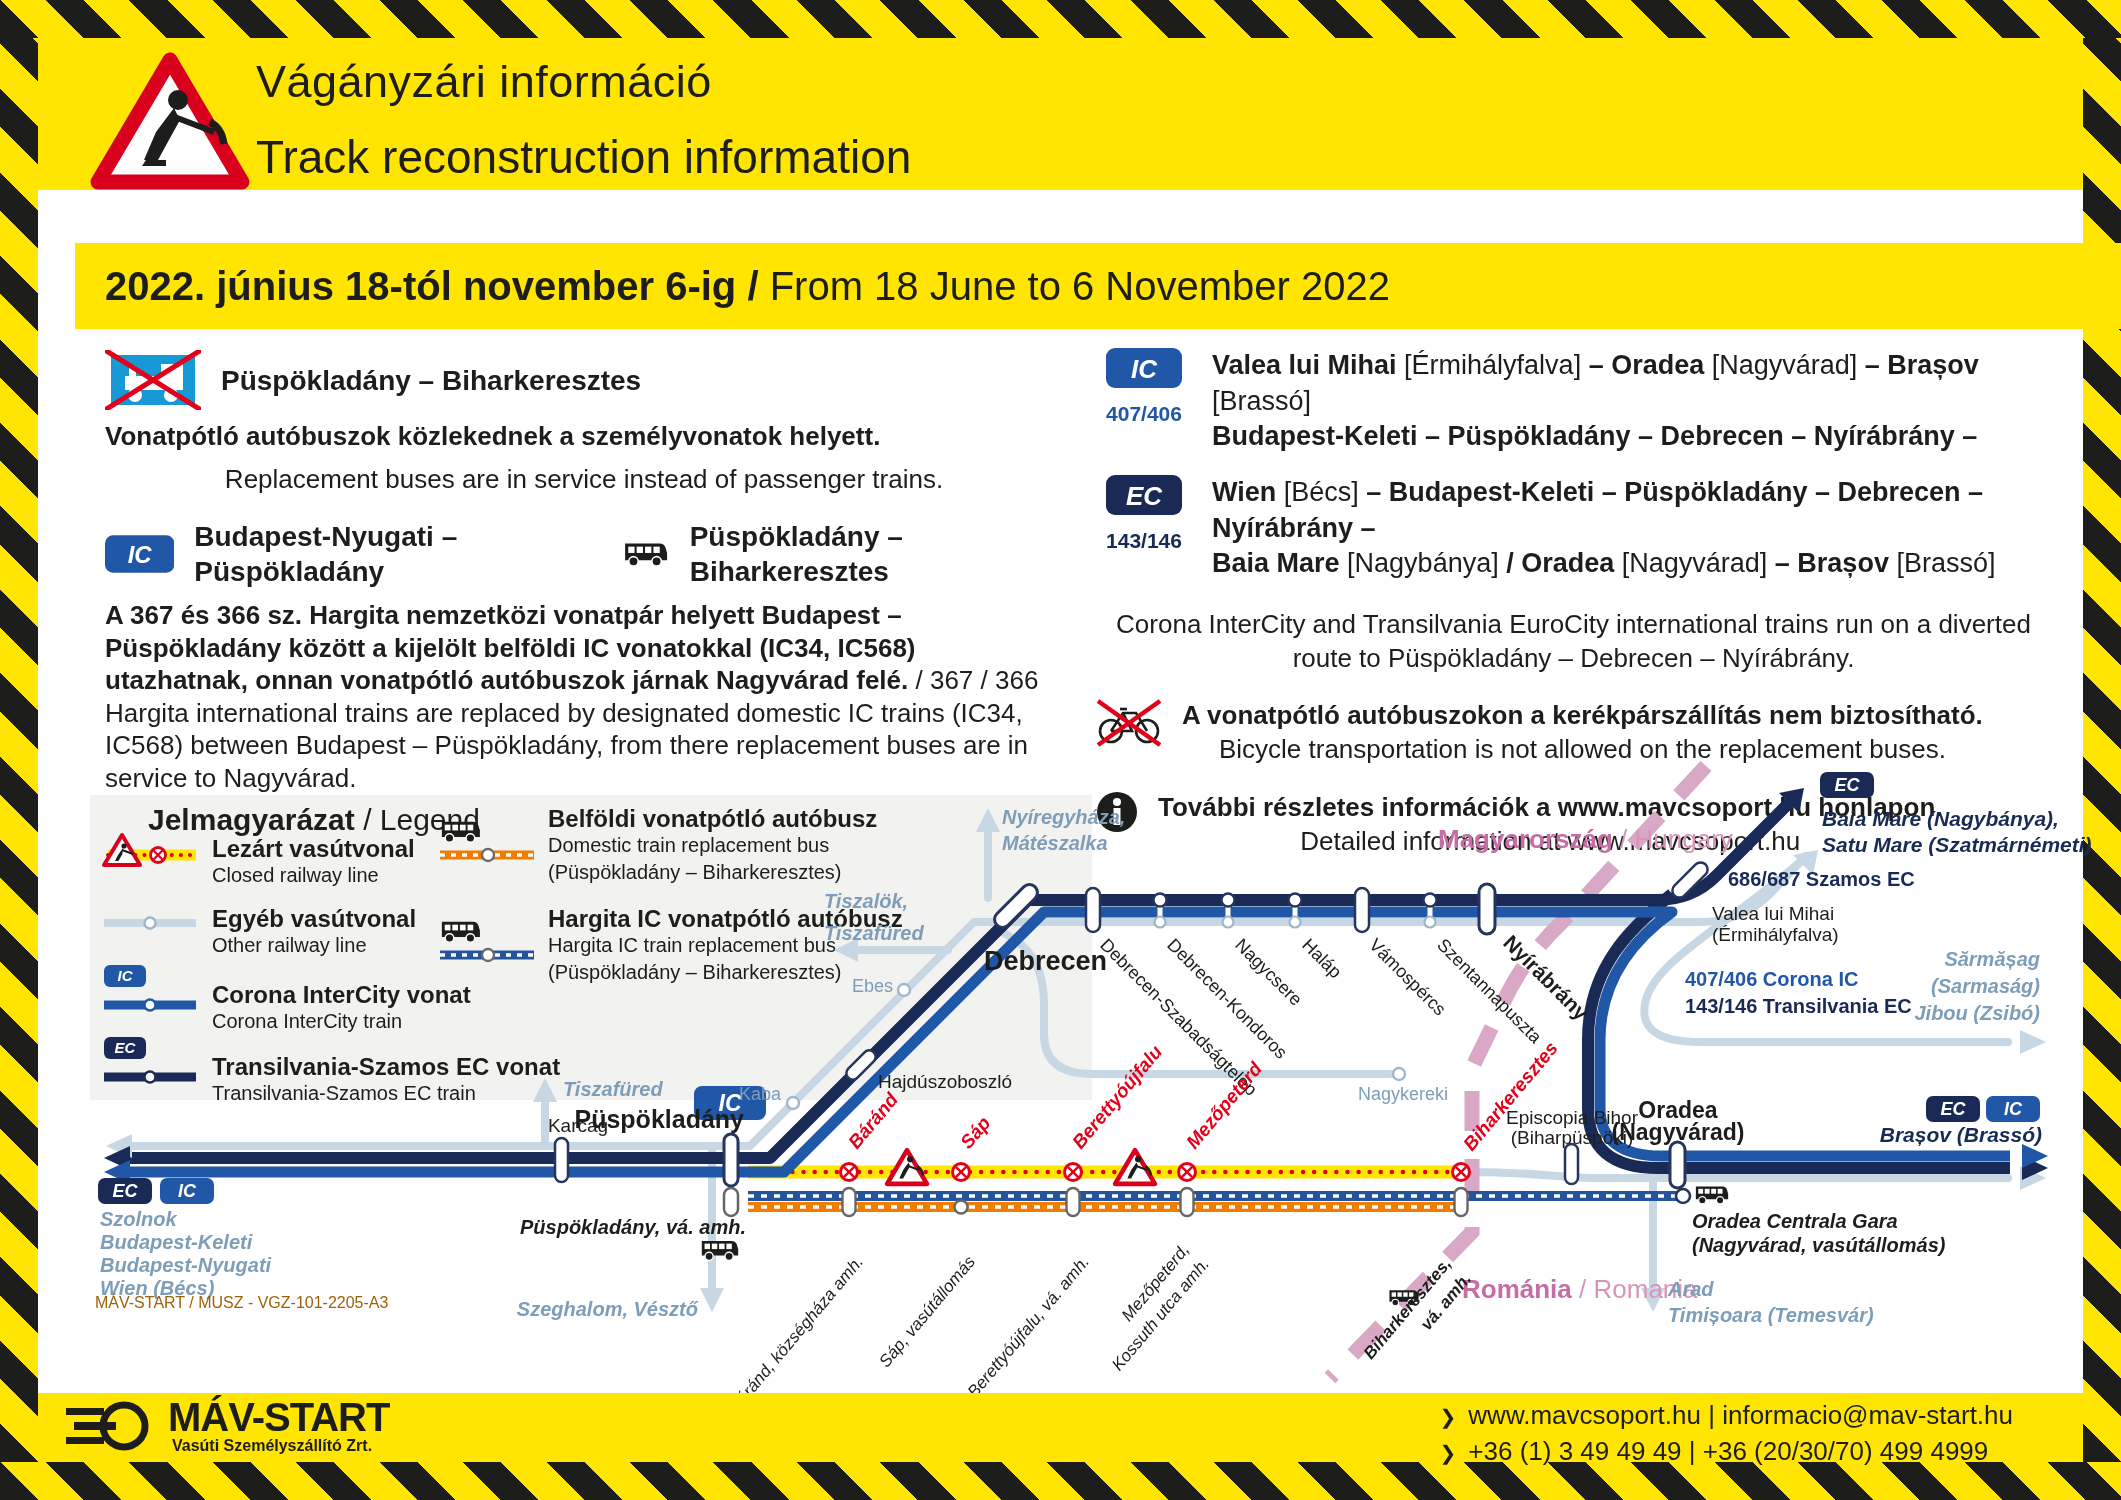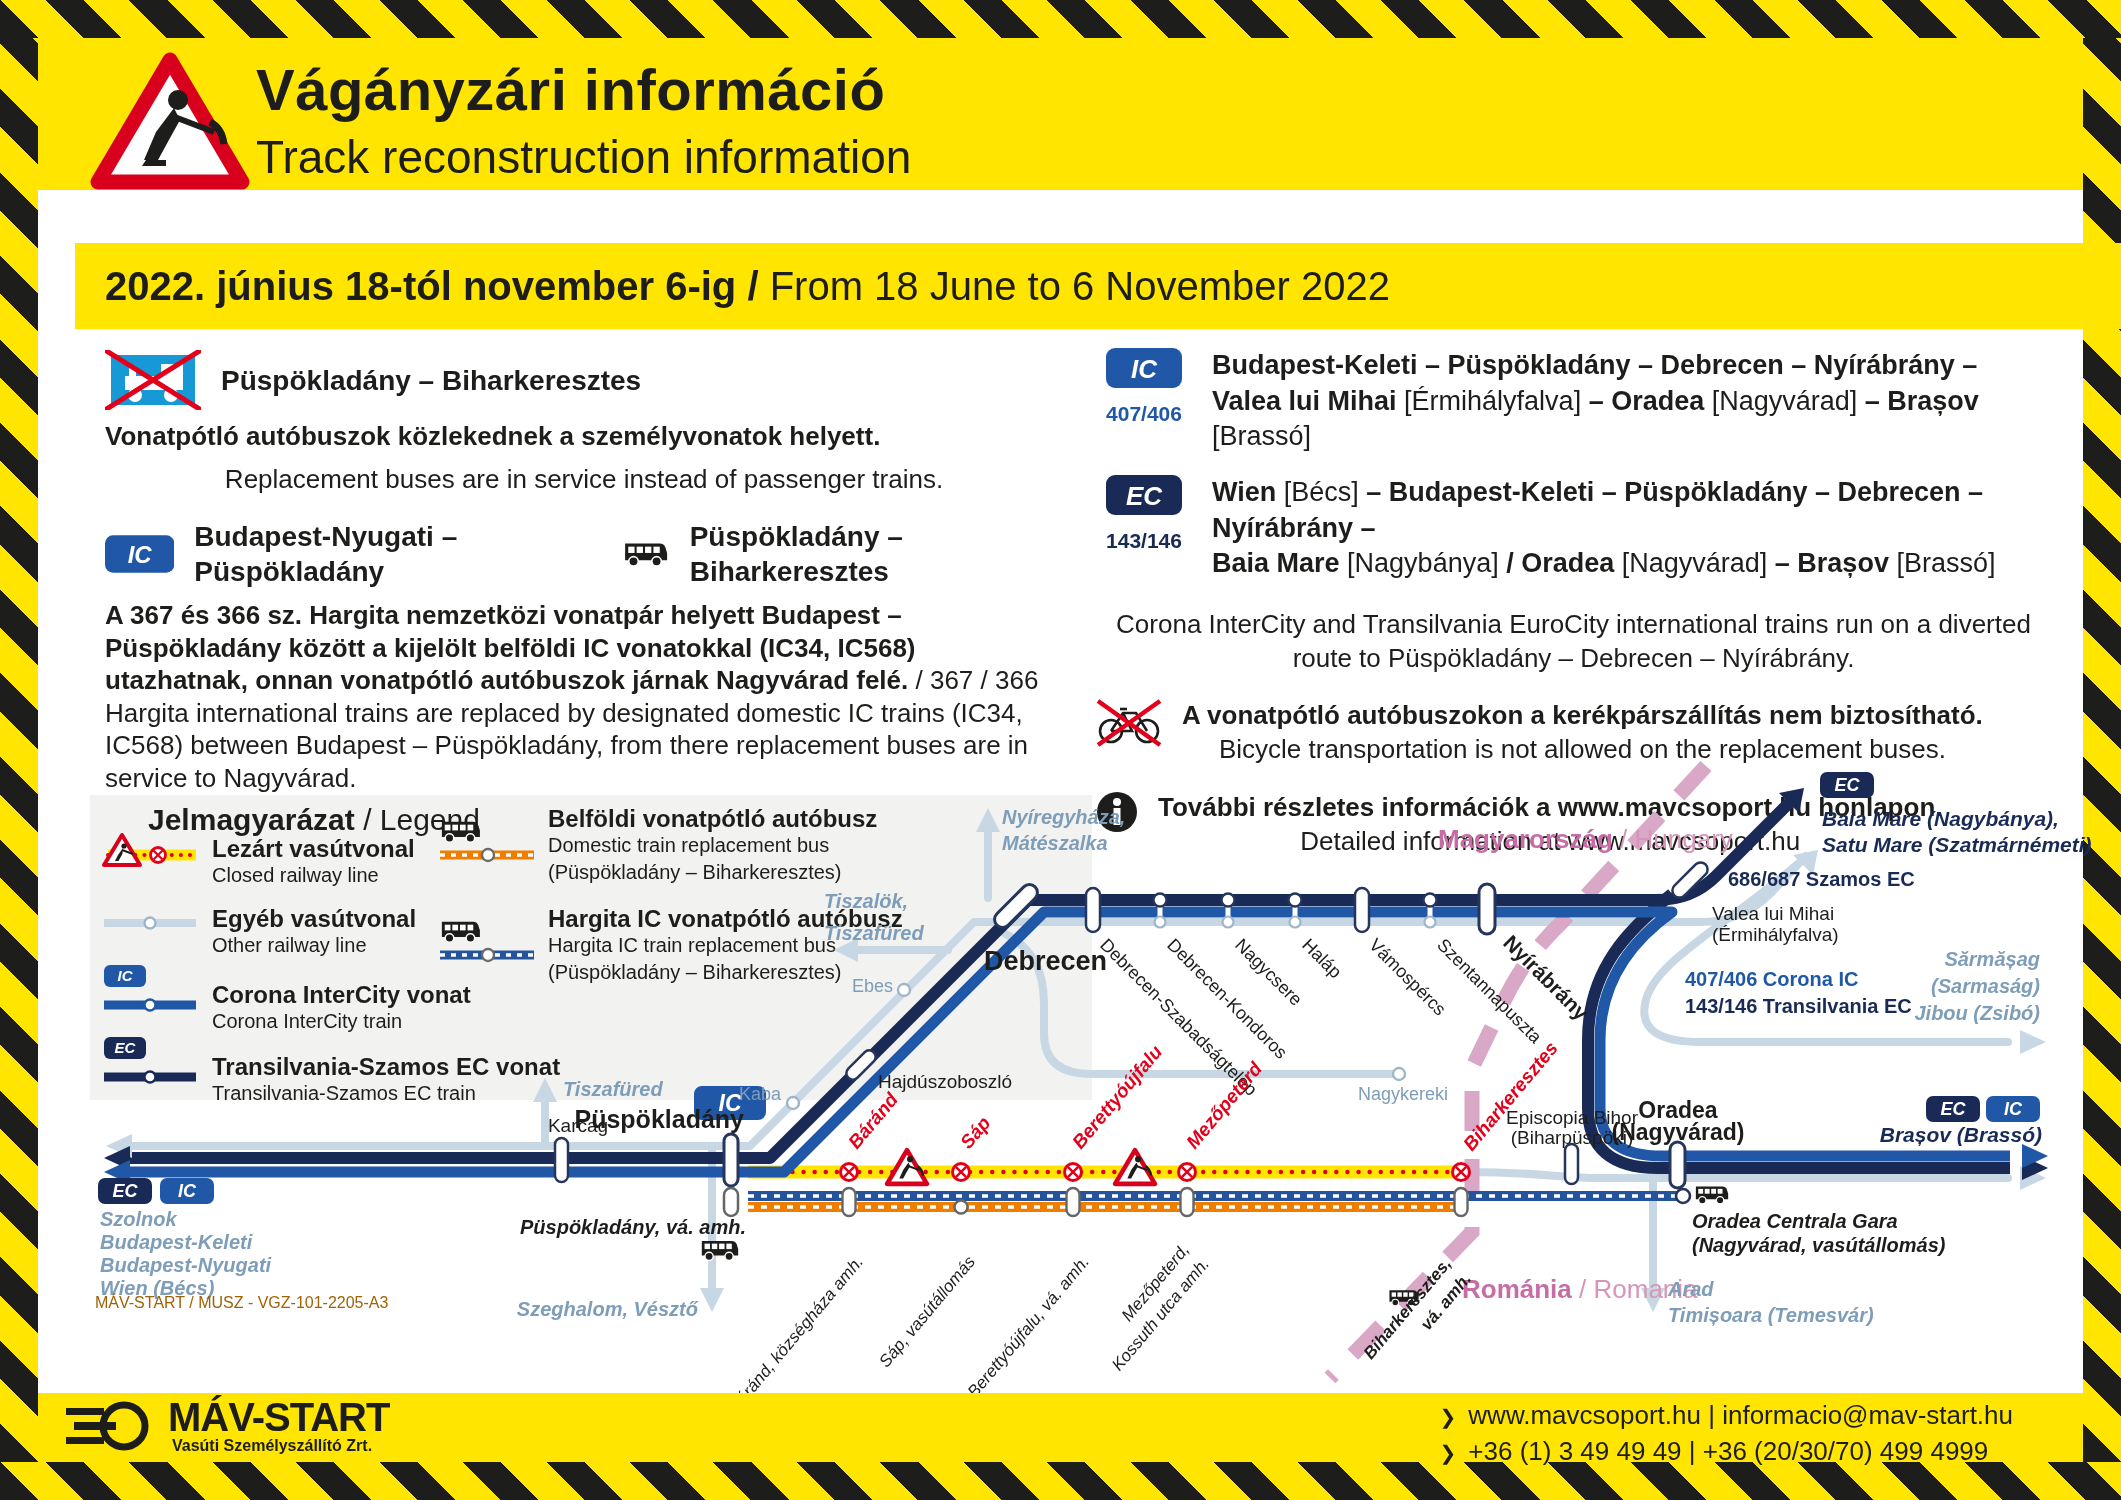--- a/index.html
+++ b/index.html
@@ -7,21 +7,21 @@
           font-family:"Liberation Sans",sans-serif;color:#1d1d1b;}
   
   .hz{position:absolute;background:repeating-linear-gradient(45deg,#1d1d1b 0 27px,#ffe500 27px 59px);}
   .hz-top{left:0;top:0;width:2121px;height:38px;}
   .hz-bottom{left:0;bottom:0;width:2121px;height:38px;}
   .hz-left{left:0;top:38px;width:38px;height:1424px;}
   .hz-right{right:0;top:38px;width:38px;height:1424px;}
   
   .hdr{position:absolute;left:38px;top:38px;width:2045px;height:152px;background:#ffe500;}
   .tri-logo{position:absolute;left:48px;top:10px;}
-  .hdr-t1{position:absolute;left:218px;top:18px;font-size:58px;font-weight:bold;letter-spacing:.5px;}
+  .hdr-t1{position:absolute;left:218px;top:18px;font-size:45px;font-weight:normal;letter-spacing:.5px;}
   .hdr-t2{position:absolute;left:218px;top:92px;font-size:46px;font-weight:normal;}
   
   .banner{position:absolute;left:75px;top:243px;width:2060px;height:86px;background:#ffe500;
           display:flex;align-items:center;padding-left:30px;box-sizing:border-box;font-size:40px;}
   .banner .b-hu{font-weight:bold;white-space:pre;}
   .banner .b-en{font-weight:normal;}
   
   .col-left{position:absolute;left:105px;top:350px;width:958px;font-size:26px;line-height:1.25;}
   .col-right{position:absolute;left:1096px;top:348px;width:955px;font-size:26px;line-height:1.3;}
   .bhead{display:flex;align-items:center;gap:20px;font-size:28px;font-weight:bold;}
@@ -153,22 +153,22 @@
   <section class="col-right">
     <div class="route">
       <div class="badge-col">
         <svg width="76" height="40" viewBox="0 0 76 40">
           <rect x="0" y="0" width="76" height="40" rx="9" fill="#2157a7"></rect>
           <text x="38" y="30" class="badge-txt" font-size="26">IC</text>
         </svg>
         <div class="badge-num num-blue">407/406</div>
       </div>
       <div class="route-text">
+        <div><b>Valea lui Mihai</b> [Érmihályfalva] <b>– Oradea</b> [Nagyvárad] <b>– Brașov</b> [Brassó]</div>
         <div><b>Budapest-Keleti – Püspökladány – Debrecen – Nyírábrány –</b></div>
-        <div><b>Valea lui Mihai</b> [Érmihályfalva] <b>– Oradea</b> [Nagyvárad] <b>– Brașov</b> [Brassó]</div>
       </div>
     </div>
 
     <div class="route">
       <div class="badge-col">
         <svg width="76" height="40" viewBox="0 0 76 40">
           <rect x="0" y="0" width="76" height="40" rx="9" fill="#1a2a56"></rect>
           <text x="38" y="30" class="badge-txt" font-size="26">EC</text>
         </svg>
         <div class="badge-num num-navy">143/146</div>

